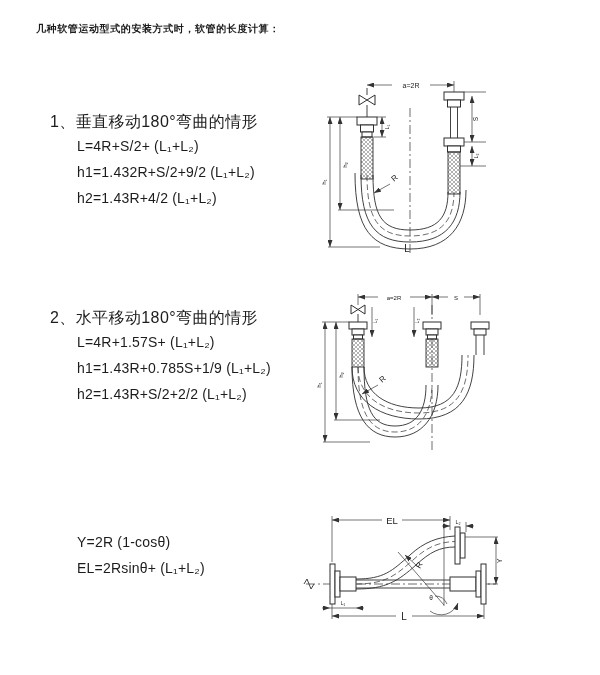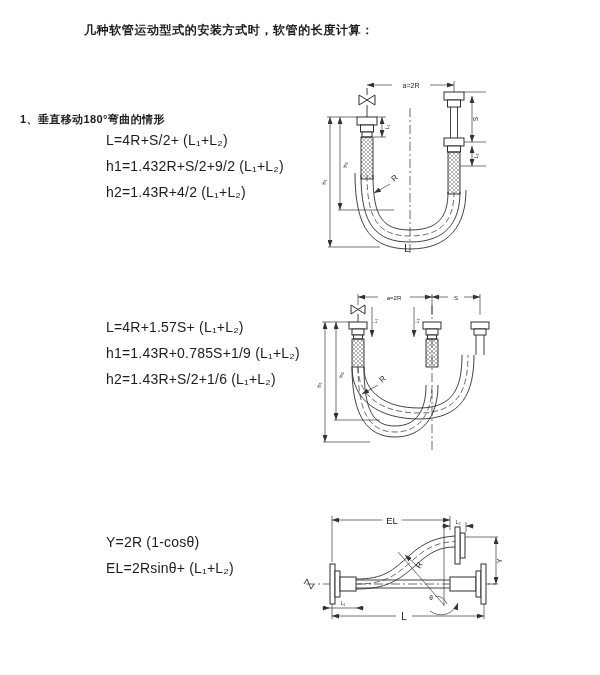--- a/index.html
+++ b/index.html
@@ -2,26 +2,26 @@
 <html><head>
 <meta charset="utf-8">
 <style>
   html,body{margin:0;padding:0;background:#e8e8e8;}
   .page{
     position:relative;width:600px;height:675px;background:#ffffff;
     font-family:"Liberation Sans","DejaVu Sans",sans-serif;color:#1c1c1c;
     overflow:hidden;margin:0 auto;
   }
   .title{
-    position:absolute;left:36px;top:22px;font-size:12px;font-weight:bold;
-    letter-spacing:0.6px;white-space:nowrap;margin-left:48px;
+    position:absolute;left:36px;top:22px;font-size:10px;font-weight:bold;
+    letter-spacing:0.6px;white-space:nowrap;
   }
   .section{position:absolute;left:0;width:320px;}
-  .heading{margin-left:20px;font-size:11px;font-weight:bold;letter-spacing:0.4px;white-space:nowrap;}
-  .formula{margin-left:106px;font-size:14px;line-height:26px;white-space:nowrap;letter-spacing:0.2px;}
+  .heading{margin-left:50px;font-size:16px;font-weight:normal;letter-spacing:0.4px;white-space:nowrap;}
+  .formula{margin-left:77px;font-size:14px;line-height:26px;white-space:nowrap;letter-spacing:0.2px;}
   .formula:first-of-type{margin-top:6px;}
   .diagram{position:absolute;}
   svg text{font-family:"Liberation Sans","DejaVu Sans",sans-serif;fill:#222;}
   .outline{fill:#fff;stroke:#2e2e2e;stroke-width:1;}
   .thin{fill:none;stroke:#2e2e2e;stroke-width:0.9;}
   .dim{fill:none;stroke:#3a3a3a;stroke-width:0.7;}
   .dash{fill:none;stroke:#2e2e2e;stroke-width:0.7;stroke-dasharray:9 3 2 3;}
   .hdash{fill:none;stroke:#2e2e2e;stroke-width:0.7;stroke-dasharray:6 3;}
   .braid{stroke:#2e2e2e;stroke-width:0.9;}
 </style>
@@ -33,23 +33,24 @@
   <div class="title">几种软管运动型式的安装方式时，软管的长度计算：</div>
 
   <div class="section" style="top:112px;">
     <div class="heading">1、垂直移动180°弯曲的情形</div>
     <div class="formula">L=4R+S/2+ (L₁+L₂)</div>
     <div class="formula">h1=1.432R+S/2+9/2 (L₁+L₂)</div>
     <div class="formula">h2=1.43R+4/2 (L₁+L₂)</div>
   </div>
 
   <div class="section" style="top:308px;">
+    <div class="heading">2、水平移动180°弯曲的情形</div>
     <div class="formula">L=4R+1.57S+ (L₁+L₂)</div>
     <div class="formula">h1=1.43R+0.785S+1/9 (L₁+L₂)</div>
-    <div class="formula">h2=1.43R+S/2+1/6 (L₁+L₂)</div>
+    <div class="formula">h2=1.43R+S/2+2/2 (L₁+L₂)</div>
   </div>
 
   <div class="section" style="top:523px;">
     <div class="formula">Y=2R (1-cosθ)</div>
     <div class="formula">EL=2Rsinθ+ (L₁+L₂)</div>
   </div>
 
   <svg class="diagram" style="left:310px;top:70px;" width="280" height="190" viewBox="0 0 280 190">
     <defs>
       <marker id="ar1" orient="auto-start-reverse" markerUnits="userSpaceOnUse" markerWidth="7" markerHeight="5" refX="7" refY="2.5">

